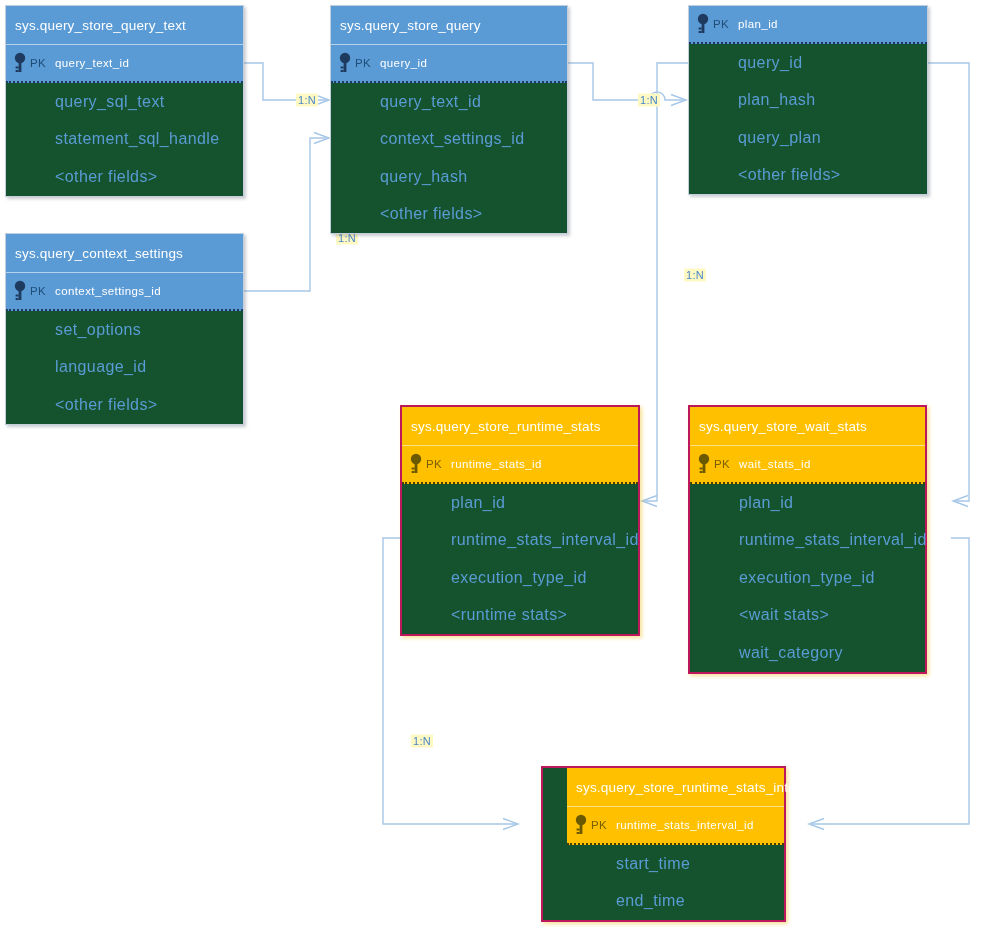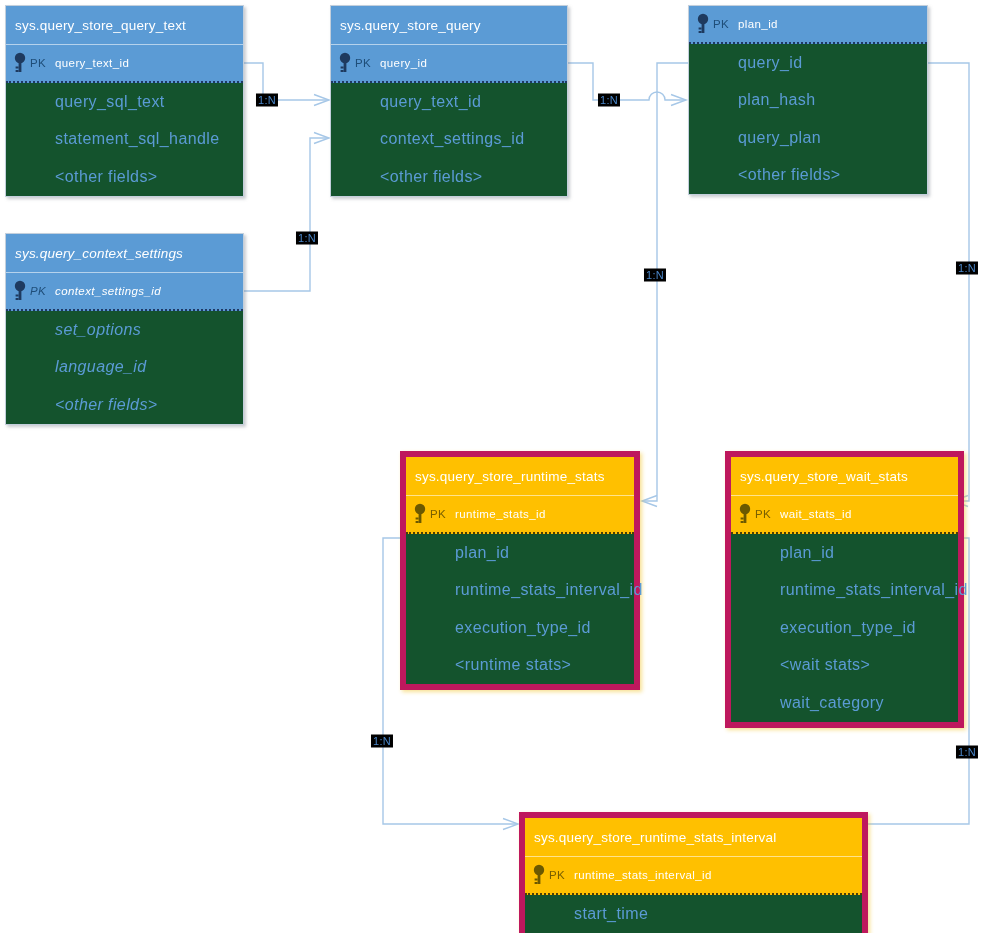--- a/index.html
+++ b/index.html
@@ -4,21 +4,21 @@
 <style>
   html,body { margin:0; padding:0; background:#ffffff; }
   #canvas {
     position:relative; width:983px; height:933px; background:#ffffff;
     font-family:"Liberation Sans", sans-serif; overflow:hidden;
   }
   svg.connectors { position:absolute; left:0; top:0; width:983px; height:933px; }
 
   .entity { position:absolute; background:#14532d; box-sizing:border-box; }
   .entity.blue   { border:1px solid #C3CFDC; box-shadow:2px 2px 3px rgba(100,110,120,.35); }
-  .entity.orange { border:6px solid #be185d; box-shadow:2px 2px 4px rgba(240,190,20,.45);margin-top:46px; }
+  .entity.orange { border:2px solid #be185d; box-shadow:2px 2px 4px rgba(240,190,20,.45); }
 
   .entity-header {
     height:39px; display:flex; align-items:center; padding:0 9px;
     color:#ffffff; font-size:13.5px; letter-spacing:.2px; white-space:nowrap;
     border-bottom:1px solid rgba(255,255,255,.55); box-sizing:border-box;
   }
   .blue   .entity-header { background:#5B9BD5; }
   .orange .entity-header { background:#FFC000; }
 
   .pk-row {
@@ -36,22 +36,22 @@
   .pk-field { position:absolute; left:49px; color:#ffffff; white-space:nowrap; }
 
   .field-row {
     height:37.5px; display:flex; align-items:center; padding-left:49px;
     color:#5B9BD5; font-size:16px; letter-spacing:.4px; white-space:nowrap;
     box-sizing:border-box;
   }
 
   .rel-label {
     position:absolute; transform:translate(-50%,-50%);
-    background:#000000; padding:0 2px; font-size:11px; color:#4A86C8;
-    letter-spacing:.3px; line-height:13px;
+    background:#fef9c3; padding:0 2px; font-size:11px; color:#4A86C8;
+    letter-spacing:.3px; line-height:13px;margin-left:40px;
   }
 </style>
 </head>
 <body>
 
 <div id="canvas">
 
   <svg class="connectors" viewBox="0 0 983 933" fill="none" stroke="#A6C7E7" stroke-width="1.4">
     <g>
       <path d="M244 63 H263 V100 H327"></path>
@@ -134,20 +134,23 @@
       <span class="pk-badge">PK</span>
       <span class="pk-field">query_id</span>
     </div>
     <div class="field-row">
         <span>query_text_id</span>
       </div>
     <div class="field-row">
         <span>context_settings_id</span>
       </div>
     <div class="field-row">
+        <span>query_hash</span>
+      </div>
+    <div class="field-row">
         <span>&lt;other fields&gt;</span>
       </div>
   </div>
 
   <div class="entity blue" style="left:688px;top:5px;width:240px;">
     <div class="pk-row">
       <span class="key-icon">
           <svg width="15" height="24" viewBox="0 0 15 24">
             <circle cx="7" cy="7" r="5.2" fill="currentColor"></circle>
             <rect x="5.6" y="11" width="2.8" height="10" fill="currentColor"></rect>
@@ -165,21 +168,21 @@
         <span>plan_hash</span>
       </div>
     <div class="field-row">
         <span>query_plan</span>
       </div>
     <div class="field-row">
         <span>&lt;other fields&gt;</span>
       </div>
   </div>
 
-  <div class="entity blue" style="left:5px;top:233px;width:239px;font-style:italic;">
+  <div class="entity blue" style="left:5px;top:233px;width:239px;">
     <div class="entity-header">
         <span>sys.query_context_settings</span>
       </div>
     <div class="pk-row">
       <span class="key-icon">
           <svg width="15" height="24" viewBox="0 0 15 24">
             <circle cx="7" cy="7" r="5.2" fill="currentColor"></circle>
             <rect x="5.6" y="11" width="2.8" height="10" fill="currentColor"></rect>
             <rect x="2.6" y="15.5" width="3" height="2" fill="currentColor"></rect>
             <rect x="2.6" y="19" width="3" height="2" fill="currentColor"></rect>
@@ -222,21 +225,21 @@
         <span>runtime_stats_interval_id</span>
       </div>
     <div class="field-row">
         <span>execution_type_id</span>
       </div>
     <div class="field-row">
         <span>&lt;runtime stats&gt;</span>
       </div>
   </div>
 
-  <div class="entity orange" style="left:725px;top:405px;width:239px;">
+  <div class="entity orange" style="left:688px;top:405px;width:239px;">
     <div class="entity-header">
         <span>sys.query_store_wait_stats</span>
       </div>
     <div class="pk-row">
       <span class="key-icon">
           <svg width="15" height="24" viewBox="0 0 15 24">
             <circle cx="7" cy="7" r="5.2" fill="currentColor"></circle>
             <rect x="5.6" y="11" width="2.8" height="10" fill="currentColor"></rect>
             <rect x="2.6" y="15.5" width="3" height="2" fill="currentColor"></rect>
             <rect x="2.6" y="19" width="3" height="2" fill="currentColor"></rect>
@@ -255,21 +258,21 @@
         <span>execution_type_id</span>
       </div>
     <div class="field-row">
         <span>&lt;wait stats&gt;</span>
       </div>
     <div class="field-row">
         <span>wait_category</span>
       </div>
   </div>
 
-  <div class="entity orange" style="left:519px;top:766px;width:349px;">
+  <div class="entity orange" style="left:541px;top:766px;width:245px;padding-left:24px;">
     <div class="entity-header">
         <span>sys.query_store_runtime_stats_interval</span>
       </div>
     <div class="pk-row">
       <span class="key-icon">
           <svg width="15" height="24" viewBox="0 0 15 24">
             <circle cx="7" cy="7" r="5.2" fill="currentColor"></circle>
             <rect x="5.6" y="11" width="2.8" height="10" fill="currentColor"></rect>
             <rect x="2.6" y="15.5" width="3" height="2" fill="currentColor"></rect>
             <rect x="2.6" y="19" width="3" height="2" fill="currentColor"></rect>

